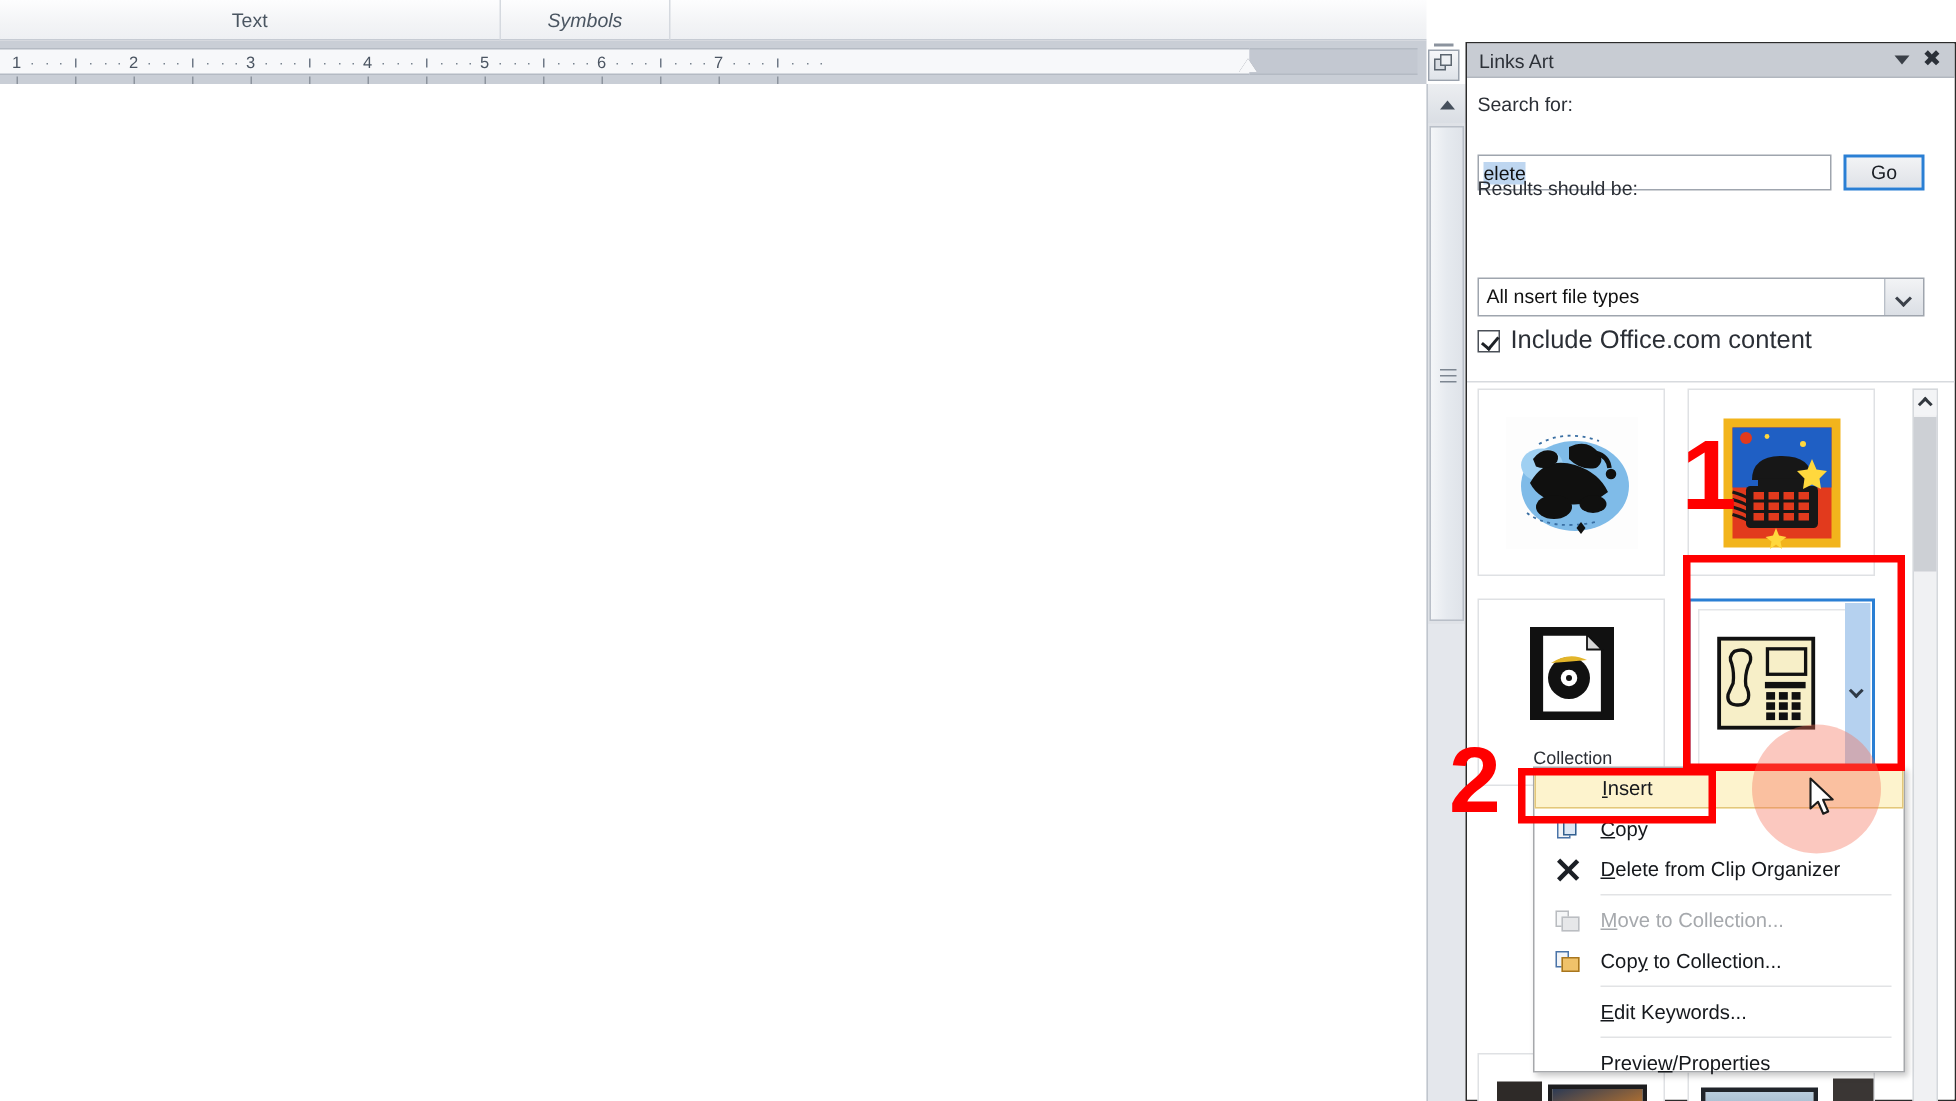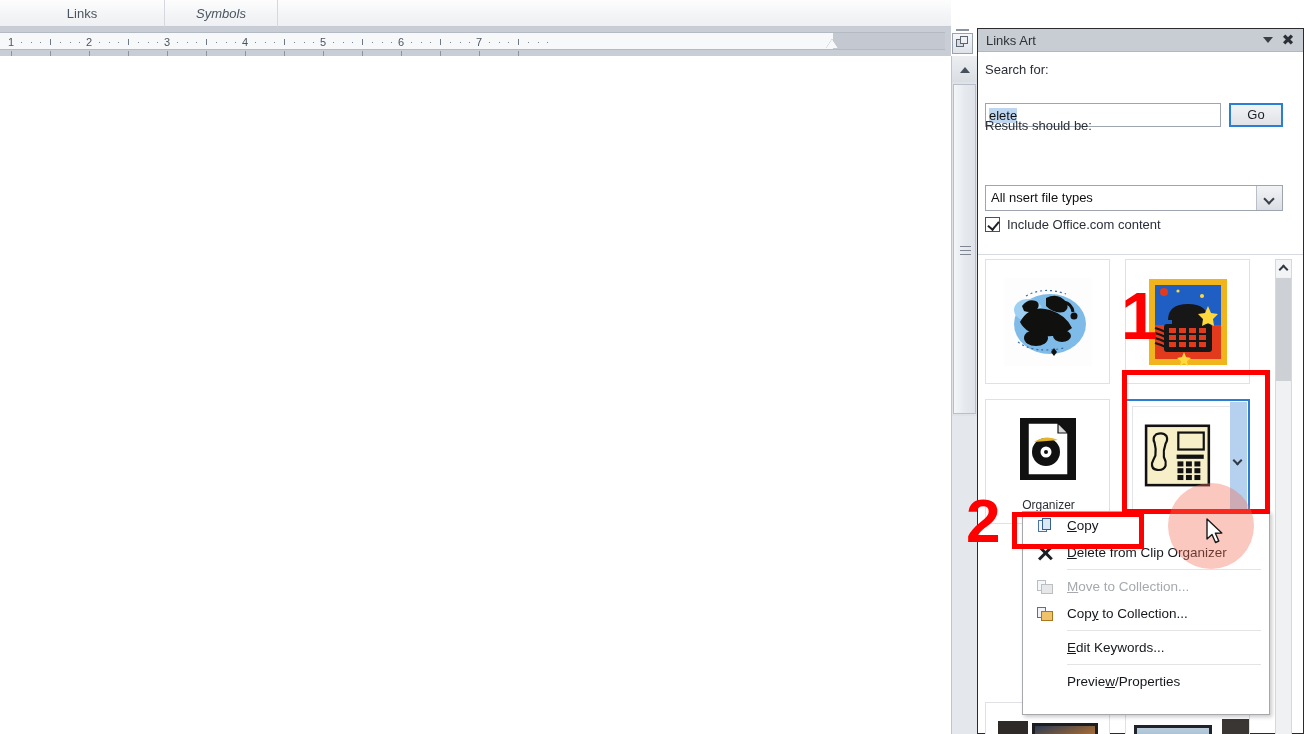--- a/index.html
+++ b/index.html
@@ -168,21 +168,21 @@
   .chk-row { position: absolute; left: 7px; top: 165px; display: flex; align-items: center; }
   .chk-box {
     width: 15px; height: 15px; border: 1px solid #4b5058; background: #fff;
     position: relative; margin-right: 7px;
   }
   .chk-box::after {
     content: ""; position: absolute; left: 4px; top: 1px;
     width: 5px; height: 9px; border-right: 2px solid #1d2126;
     border-bottom: 2px solid #1d2126; transform: rotate(40deg);
   }
-  .chk-label { font-size: 13px; color: #2b2f36; }
+  .chk-label { font-size: 17px; color: #2b2f36; }
 
   .pane-divider {
     position: absolute; left: 0; top: 202px; width: 325px; height: 1px; background: #d7dade;
   }
 
   
   .results {
     position: absolute; left: 7px; top: 207px; width: 290px; height: 480px;
   }
   .cell {
@@ -299,22 +299,22 @@
   .tablet-img { position:absolute; left:46px; top:20px; width:66px; height:52px; background:linear-gradient(160deg,#2b3a55 0%,#c97a2a 55%,#e8a550 100%); border:3px solid #1d1d1f; }
   .phone-wide { position:absolute; left:8px; top:22px; width:78px; height:44px; background:linear-gradient(to bottom,#b9cddd,#6d8ea8); border:3px solid #20242a; }
   .phone-blk { position:absolute; left:96px; top:16px; width:28px; height:70px; background:#3a3634; }
 </style>
 </head>
 <body>
 
 <div id="app">
 
   <div class="ribbon-groups">
-    <div class="rgroup" style="width:165px">
-      <span>Links</span>
+    <div class="rgroup" style="width:334px">
+      <span>Text</span>
     </div>
     <div class="rgroup last" style="width:113px">
       <span>Symbols</span>
     </div>
     <div class="rgroup filler"></div>
   </div>
 
   <div class="ruler-band">
     <div class="ruler" id="ruler">
         <div class="rnum" style="left: 11px;">1</div>
@@ -508,21 +508,21 @@
         <div class="cell" style="left:0px; top:140px;">
           <svg class="art" style="margin-bottom:16px" viewBox="0 0 92 92">
             <rect x="18" y="10" width="56" height="62" fill="#111111"></rect>
             <path d="M26 15 h30 l10 10 v42 h-40z" fill="#ffffff" stroke="#111" stroke-width="1.5"></path>
             <path d="M56 15 l10 10 h-10z" fill="#d8d8d8" stroke="#111" stroke-width="1.2"></path>
             <circle cx="44" cy="44" r="14" fill="#111111"></circle>
             <circle cx="44" cy="44" r="5.5" fill="#ffffff"></circle>
             <circle cx="44" cy="44" r="2" fill="#111111"></circle>
             <path d="M32 34 q12 -8 24 -2 q-10 1 -24 2z" fill="#e3b52a"></path>
           </svg>
-          <div class="cell-cap" style="left:0px; top:98px;">Organizer</div>
+          <div class="cell-cap" style="left:0px; top:98px;">Collection</div>
         </div>
 
         <div class="cell selected" style="left:140px; top:140px;">
           <div class="inner-frame"></div>
           <svg class="art" style="position:absolute; left:14px; top:18px; width:78px; height:78px;" viewBox="0 0 92 92">
             <rect x="6" y="8" width="74" height="70" fill="#f7efc8" stroke="#111" stroke-width="3"></rect>
             <path d="M18 18 q8 -3 12 2 q2 5 -1 9 q-3 8 -2 16 q3 5 2 10 q-2 6 -10 5 q-7 -1 -6 -8 q2 -5 4 -9 q1 -8 -1 -15 q-3 -6 2 -10z" fill="#f7efc8" stroke="#111" stroke-width="2.6"></path>
             <rect x="44" y="16" width="30" height="20" fill="#f7efc8" stroke="#111" stroke-width="2.6"></rect>
             <rect x="42" y="42" width="32" height="5" fill="#111"></rect>
             <g fill="#111">
@@ -561,20 +561,21 @@
         </div>
         <div class="ps-thumb"></div>
       </div>
 
     </div>
   </div>
 
   <div class="click-halo"></div>
 
   <div class="ctx" id="ctx-menu">
+      <div class="ctx-item hl"><span><span class="u">I</span>nsert</span></div>
       <div class="ctx-item"><span class="ctx-icon">
           <span class="ic-copy1"></span>
           <span class="ic-copy2"></span>
         </span><span><span class="u">C</span>opy</span></div>
       <div class="ctx-item"><span class="ctx-icon ic-x"></span><span><span class="u">D</span>elete from Clip Organizer</span></div>
       <div class="ctx-sep"></div>
       <div class="ctx-item disabled"><span class="ctx-icon">
           <span class="ic-dis1"></span>
           <span class="ic-dis2"></span>
         </span><span><span class="u">M</span>ove to Collection...</span></div>

